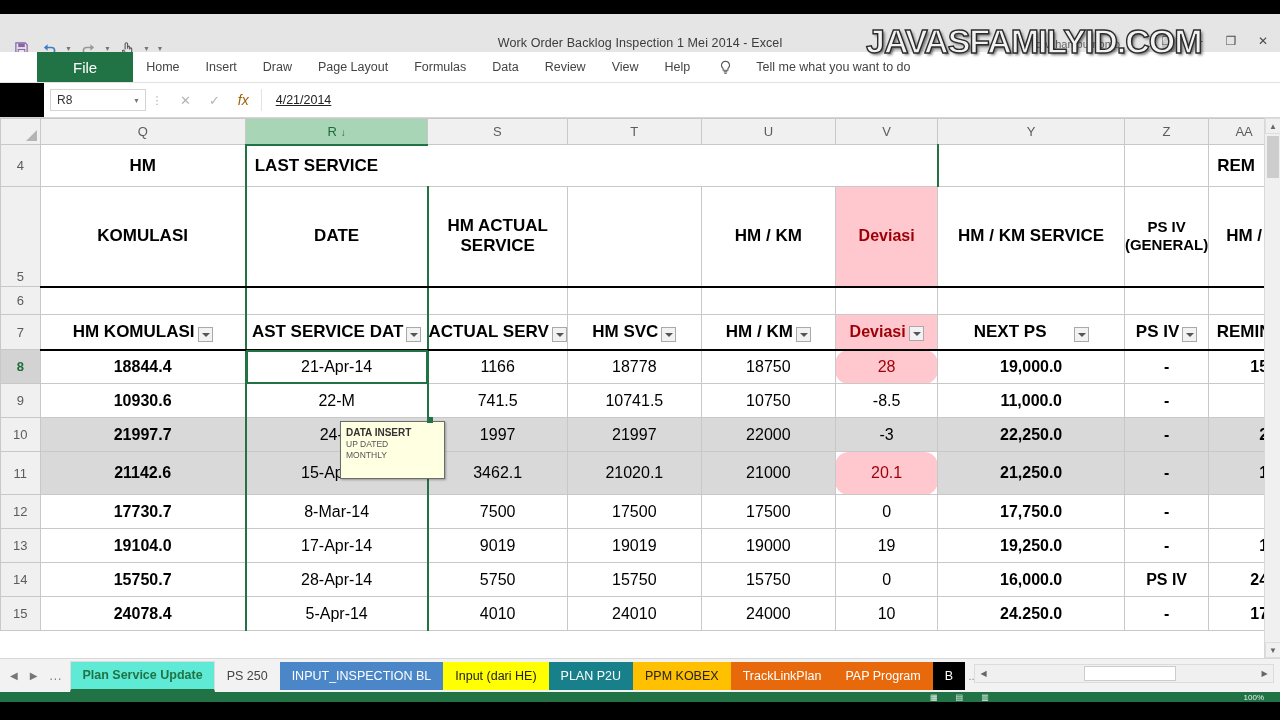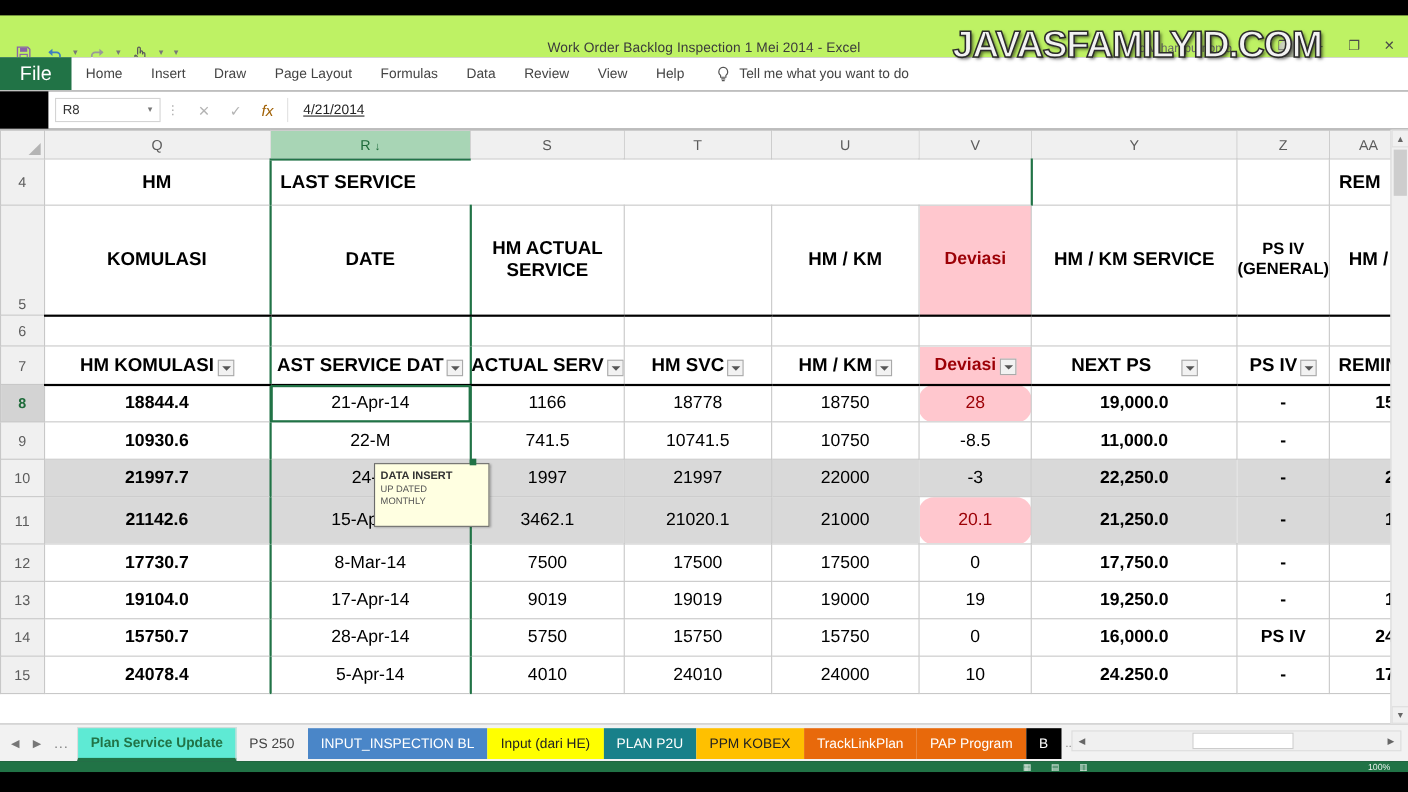--- a/index.html
+++ b/index.html
@@ -6,42 +6,42 @@
   html,body { width:1280px; height:720px; overflow:hidden; background:#000; }
   body { font-family:"Liberation Sans", sans-serif; }
 
   #app { position:relative; width:1280px; height:720px; background:#000; }
 
   
   .bar-top { position:absolute; left:0; top:0; width:1280px; height:14px; background:#000; }
   .bar-bot { position:absolute; left:0; top:702px; width:1280px; height:18px; background:#000; }
 
   
-  .titlebar { position:absolute; left:0; top:14px; width:1280px; height:38px; background:#bef264; }
+  .titlebar { position:absolute; left:0; top:14px; width:1280px; height:38px; background:#e5e5e5; }
   .qat { position:absolute; left:8px; top:22px; height:24px; display:flex; align-items:center; gap:2px; }
   .qat .qi { width:26px; height:24px; display:flex; align-items:center; justify-content:center; color:#6b6b6b; font-size:15px; }
   .qat .qi.save { color:#8a63a8; }
   .qat .caret { font-size:7px; color:#777; width:9px; display:flex; align-items:center; justify-content:center; }
 
   .wintitle { position:absolute; left:0; top:22px; width:1280px; text-align:center;
               font-size:12.5px; color:#3b3b3b; letter-spacing:.1px; }
 
   .acctarea { position:absolute; right:160px; top:24px; font-size:11px; color:#666; }
   .globe { position:absolute; right:100px; top:22px; width:18px; height:18px; border-radius:50%;
            background:radial-gradient(circle at 35% 30%, #d8d8d8, #8c8c8c); opacity:.85; }
   .wbtns { position:absolute; right:8px; top:20px; display:flex; gap:14px; color:#4a4a4a; font-size:12px; }
   .wbtns span { width:18px; text-align:center; }
   .sharebtn { position:absolute; right:14px; top:56px; font-size:11.5px; color:#217346; display:flex; align-items:center; gap:4px; }
 
   
   .ribbon { position:absolute; left:0; top:52px; width:1280px; height:30px; background:#ffffff; }
   .tabs { position:absolute; left:0; top:52px; height:30px; display:flex; align-items:stretch; font-size:12.5px; }
   .tab { padding:0 13px; display:flex; align-items:center; color:#444; white-space:nowrap; }
-  .tab.file { background:#217346; color:#fff; font-size:18px; padding:0 18px; }
-  .tellme { display:flex; align-items:center; gap:8px; padding-left:16px; color:#444; font-size:12.5px; }
+  .tab.file { background:#217346; color:#fff; font-size:15px; padding:0 36px;margin-left:37px; }
+  .tellme { display:flex; align-items:center; gap:24px; padding-left:16px; color:#444; font-size:12.5px; }
   .bulb { width:13px; height:15px; }
 
   .ribdiv { position:absolute; left:0; top:82px; width:1280px; height:1px; background:#e2e2e2; }
 
   
   .fbar { position:absolute; left:0; top:83px; width:1280px; height:34px; background:#fff; display:flex; align-items:center;margin-left:44px; }
   .namebox { width:96px; height:22px; margin-left:6px; border:1px solid #d4d4d4; background:#fff;
              display:flex; align-items:center; padding:0 6px; font-size:12px; color:#333; position:relative; }
   .namebox .nbcaret { position:absolute; right:5px; font-size:7px; color:#777; }
   .fb-dots { width:22px; text-align:center; color:#a8a8a8; font-size:11px; letter-spacing:0; }

